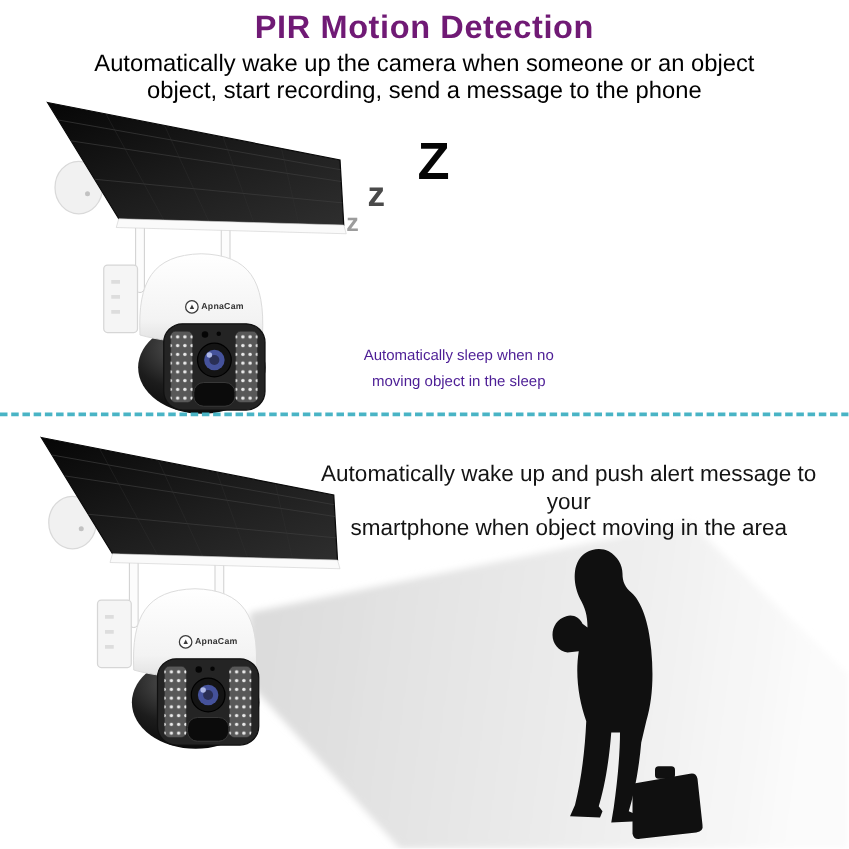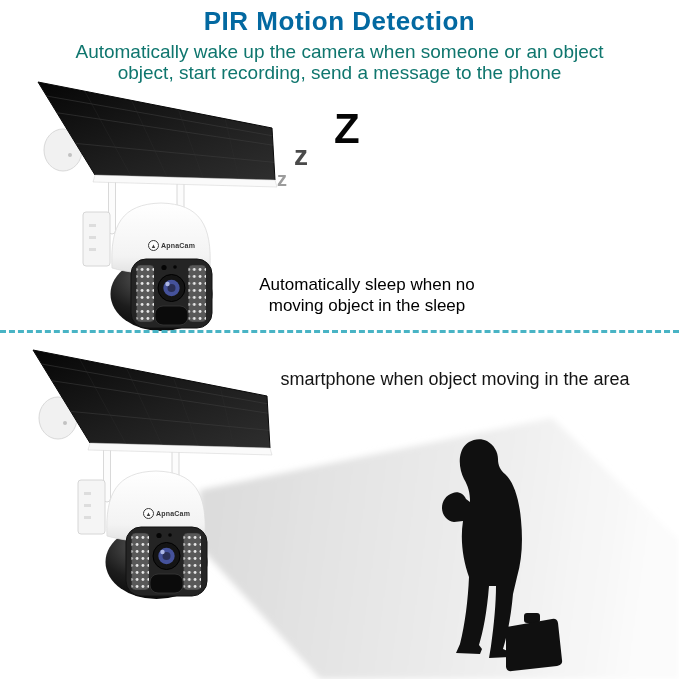--- a/index.html
+++ b/index.html
@@ -2,25 +2,25 @@
 <html><head>
 <meta charset="utf-8">
 <style>
   html,body{margin:0;padding:0;background:#fff;}
   .stage{position:relative;width:679px;height:679px;background:#ffffff;overflow:hidden;
          font-family:"Liberation Sans",sans-serif;}
   svg.scene{position:absolute;top:0;left:0;z-index:1;}
   .txt-layer{position:absolute;top:0;left:0;width:679px;height:679px;z-index:2;}
 
   .title{position:absolute;top:6px;left:0;width:100%;text-align:center;
-         font-size:26px;font-weight:bold;color:#0369a1;letter-spacing:.5px;}
+         font-size:26px;font-weight:bold;color:#701a75;letter-spacing:.5px;}
   .subtitle{position:absolute;top:41px;left:0;width:100%;text-align:center;
-            font-size:19px;line-height:21px;color:#0f766e;}
+            font-size:19px;line-height:21px;color:#000000;}
   .caption-sleep{position:absolute;top:274px;left:236px;width:262px;text-align:center;
-                 font-size:17px;line-height:21px;color:#000000;}
+                 font-size:12px;line-height:21px;color:#4c1d95;}
   .caption-alert{position:absolute;top:369px;left:250px;width:410px;text-align:center;
                  font-size:18px;line-height:21.5px;color:#141414;}
   .divider{position:absolute;top:330px;left:0;width:679px;height:0;
            border-top:3px dashed #49b4c5;}
 
   .zz{position:absolute;font-weight:bold;line-height:1;}
   .z-big{top:108px;left:334px;font-size:42px;color:#050505;}
   .z-mid{top:142px;left:294px;font-size:28px;color:#4a4a4a;}
   .z-small{top:169px;left:277px;font-size:20px;color:#9c9c9c;}
 
@@ -146,20 +146,21 @@
     <span class="zz z-small">z</span>
 
     <div class="caption-sleep">
       <div>Automatically sleep when no</div>
       <div>moving object in the sleep</div>
     </div>
 
     <div class="divider"></div>
 
     <div class="caption-alert">
+      <div>Automatically wake up and push alert message to your</div>
       <div>smartphone when object moving in the area</div>
     </div>
   </div>
 
   <div class="brand-badge badge-top">
     <span class="ring">▲</span>
     <span class="txt">ApnaCam</span>
   </div>
   <div class="brand-badge badge-bottom">
     <span class="ring">▲</span>

